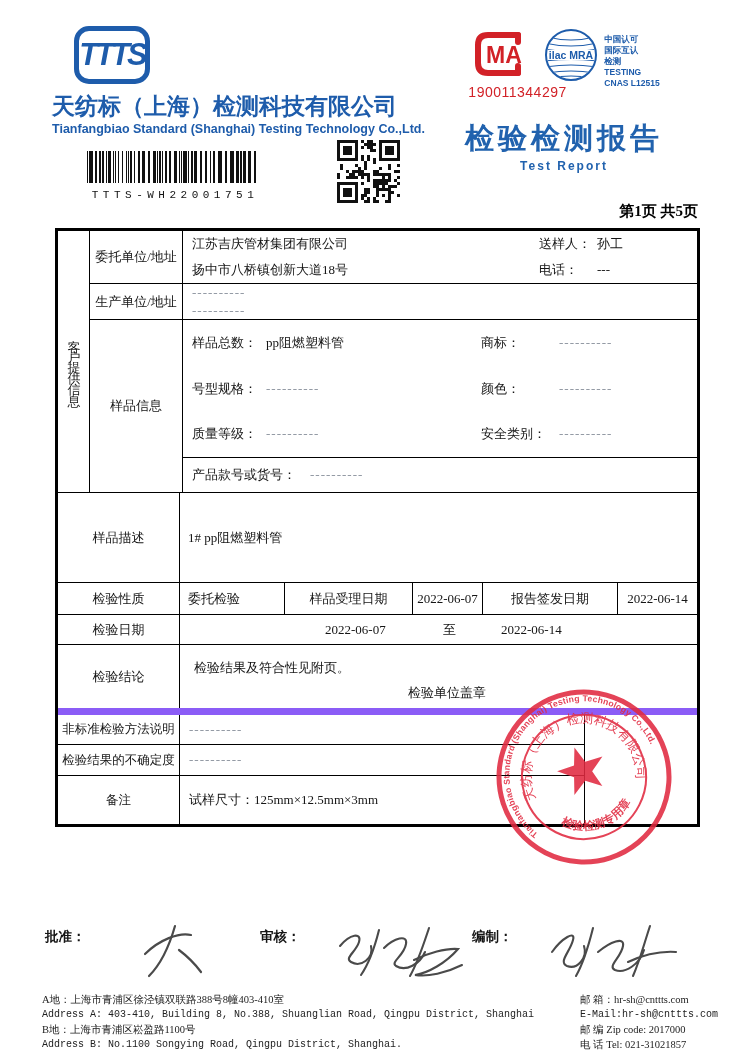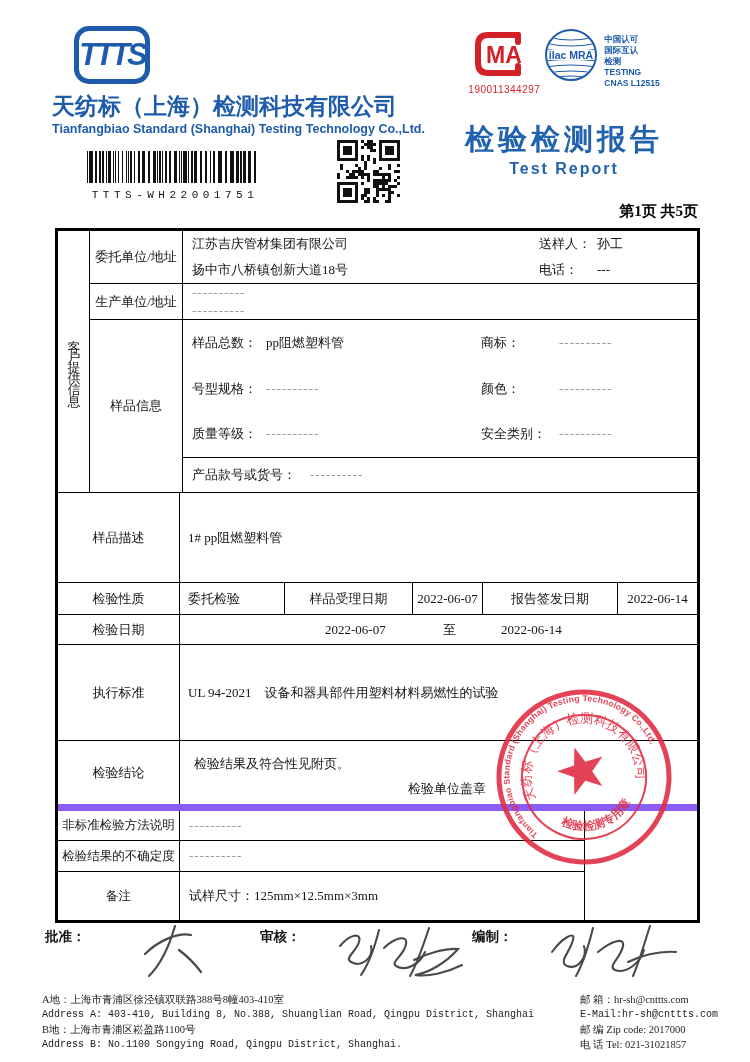--- a/index.html
+++ b/index.html
@@ -9,25 +9,25 @@
   
   .brand { position:absolute; left:52px; top:26px; width:380px; }
   .ttts-box { margin-left:22px; width:76px; height:58px; border:5px solid #1e5cab; border-radius:15px; display:flex; align-items:center; justify-content:center; }
   .ttts-text { font-family:"Liberation Sans",sans-serif; font-weight:bold; font-style:italic; font-size:31px; color:#1e5cab; letter-spacing:-3px; }
   .company-cn { margin-top:7px; font-family:"Liberation Sans",sans-serif; font-weight:bold; font-size:23px; color:#1e5cab; letter-spacing:0px; white-space:nowrap; }
   .company-en { font-family:"Liberation Sans",sans-serif; font-weight:bold; font-size:12.5px; color:#1e5cab; white-space:nowrap; }
 
   .certs { position:absolute; right:36px; top:28px; width:300px; text-align:center; }
   .cert-row { display:flex; align-items:flex-start; justify-content:center; gap:5px; }
   .cma-block { width:70px; }
-  .cma-num { font-family:"Liberation Sans",sans-serif; font-size:10px; color:#d22127; letter-spacing:.5px; white-space:nowrap; }
+  .cma-num { font-family:"Liberation Sans",sans-serif; font-size:14px; color:#d22127; letter-spacing:.5px; white-space:nowrap; }
   .cnas-block { margin-top:8px; }
   .cnas-text { margin-top:6px; text-align:left; font-family:"Liberation Sans",sans-serif; font-weight:bold; font-size:8.5px; line-height:1.3; color:#1e5cab; white-space:nowrap; }
-  .report-title { margin-top:25px; font-family:"Liberation Sans",sans-serif; font-weight:bold; font-size:29px; letter-spacing:4px; color:#2162ae; }
-  .report-title-en { font-family:"Liberation Sans",sans-serif; font-weight:bold; font-size:16px; letter-spacing:2px; color:#2162ae; }
+  .report-title { margin-top:19px; font-family:"Liberation Sans",sans-serif; font-weight:bold; font-size:29px; letter-spacing:4px; color:#2162ae; }
+  .report-title-en { font-family:"Liberation Sans",sans-serif; font-weight:bold; font-size:12px; letter-spacing:2px; color:#2162ae; }
 
   
   .barcode-wrap { position:absolute; left:85px; top:151px; width:180px; text-align:center; }
   .barcode-text { margin-top:2px; font-family:"Liberation Mono","DejaVu Sans Mono",monospace; font-size:11px; letter-spacing:4.5px; color:#111; white-space:nowrap; }
   .qr-wrap { position:absolute; left:337px; top:140px; }
 
   .page-marker { position:absolute; top:202px; right:52px; font-size:15px; font-weight:bold; color:#000; }
 
   
   .report-table { position:absolute; left:55px; top:228px; width:645px; border:3px solid #000; font-size:13px; background:transparent; }
@@ -484,24 +484,20 @@
 
     <div class="trow date-row">
       <div class="lbl lbl-full">检验日期</div>
       <div class="cell date-cell">
         <span class="w1">2022-06-07</span>
         <span class="w2">至</span>
         <span>2022-06-14</span>
       </div>
     </div>
 
-    <div class="trow std-row">
-      <div class="lbl lbl-full">执行标准</div>
-      <div class="cell desc-cell">UL 94-2021　设备和器具部件用塑料材料易燃性的试验</div>
-    </div>
 
     <div class="trow con-row">
       <div class="lbl lbl-full">检验结论</div>
       <div class="cell">
         <span class="con-text">检验结果及符合性见附页。</span>
         <span class="seal-hint">检验单位盖章</span>
       </div>
     </div>
 
     <div class="bottom-block">

